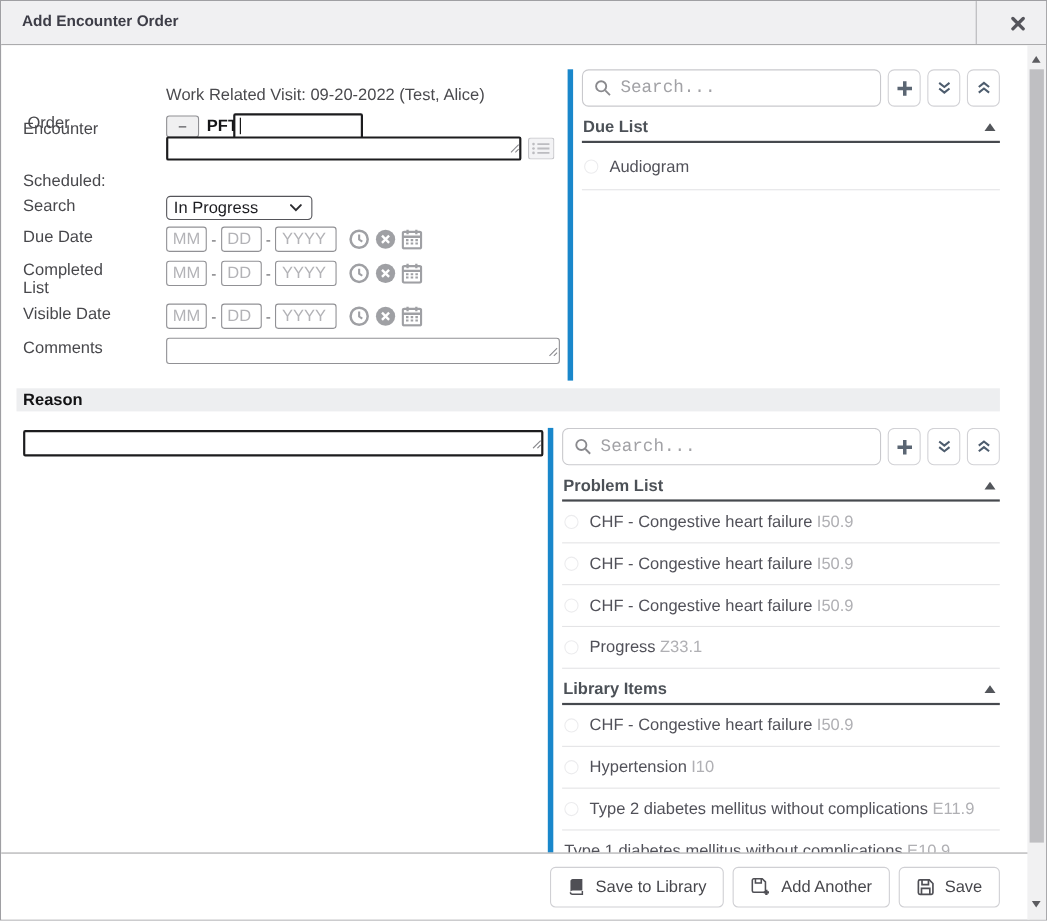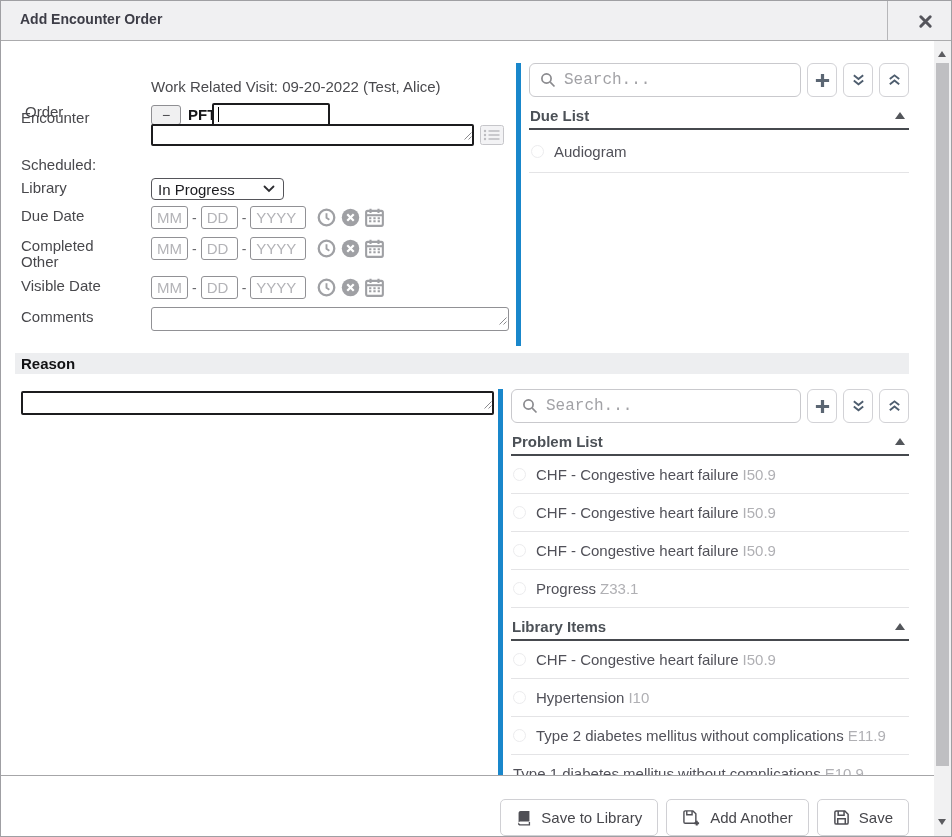--- a/index.html
+++ b/index.html
@@ -66,21 +66,21 @@
 
   
   .reason-band { position:absolute; left:14px; top:352px; width:894px; height:21px; background:#edeef0;
                  display:flex; align-items:center; padding-left:6px; font-size:15px; font-weight:bold;
                  color:#121214; }
   .reason-wrap { left:20px; top:390px; width:473px; height:24px; }
   .reason-inp { width:473px; height:24px; }
 
   
   .footer { position:absolute; left:0; bottom:0; width:935px; height:61px; background:#fff;
-            border-top:1px solid #a6a6a8; display:flex; align-items:flex-end; justify-content:flex-end;
+            border-top:1px solid #a6a6a8; display:flex; align-items:center; justify-content:flex-end;
             gap:8px; padding-right:27px; z-index:20; }
   .footer-btn { height:37px; display:inline-flex; align-items:center; gap:9px; padding:0 15px;
                 background:#fff; border:1px solid #d0d0d4; border-radius:5px; font-size:15px;
                 color:#47474c; cursor:pointer; font-family:"Liberation Sans",sans-serif; }
 
   
   .scrollbar { position:absolute; right:0; top:40px; width:17px; height:797px; background:#f1f1f2;
                z-index:40; }
   .sb-thumb { position:absolute; left:2px; top:22px; width:13px; height:703px; background:#bfbfc2; }
   .sb-up { position:absolute; left:4px; top:10px; width:0; height:0;
@@ -103,23 +103,23 @@
         <svg width="15" height="15" viewBox="0 0 16 16">
             <path d="M3 3l10 10M13 3L3 13" stroke="#55555c" stroke-width="3.2" stroke-linecap="round"></path>
           </svg>
       </span>
     </div>
   </div>
 
   <span class="lbl" style="left:20px; top:68px;margin-top:40px;">Encounter</span>
   <span class="lbl" style="left:24px; top:102px;">Order</span>
   <span class="lbl" style="left:20px; top:155px;">Scheduled:</span>
-  <span class="lbl" style="left:20px; top:178px;">Library</span>
+  <span class="lbl" style="left:20px; top:178px;">Search</span>
   <span class="lbl" style="left:20px; top:206px;">Due Date</span>
-  <span class="lbl" style="left:20px; top:237px; width:90px; line-height:16px;">Completed Other</span>
+  <span class="lbl" style="left:20px; top:237px; width:90px; line-height:16px;">Completed List</span>
   <span class="lbl" style="left:20px; top:276px;">Visible Date</span>
   <span class="lbl" style="left:20px; top:307px;">Comments</span>
 
   <span class="enc-value">Work Related Visit: 09-20-2022 (Test, Alice)</span>
 
   <div class="minus-btn">
       <span>−</span>
     </div>
   <span class="order-code">PFT</span>
   <span class="inp-wrap" style="left:211px; top:102px;">

